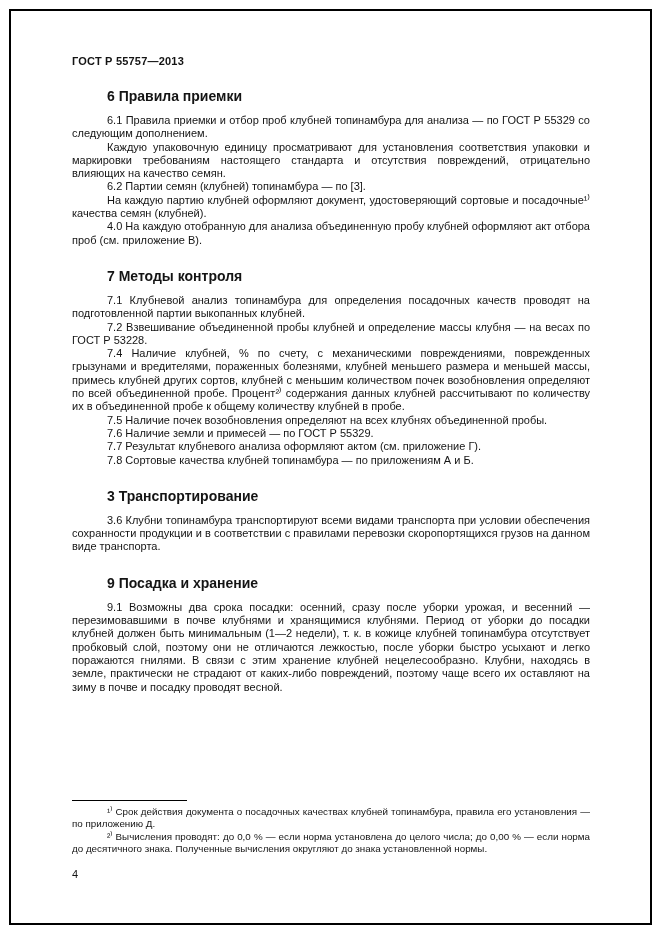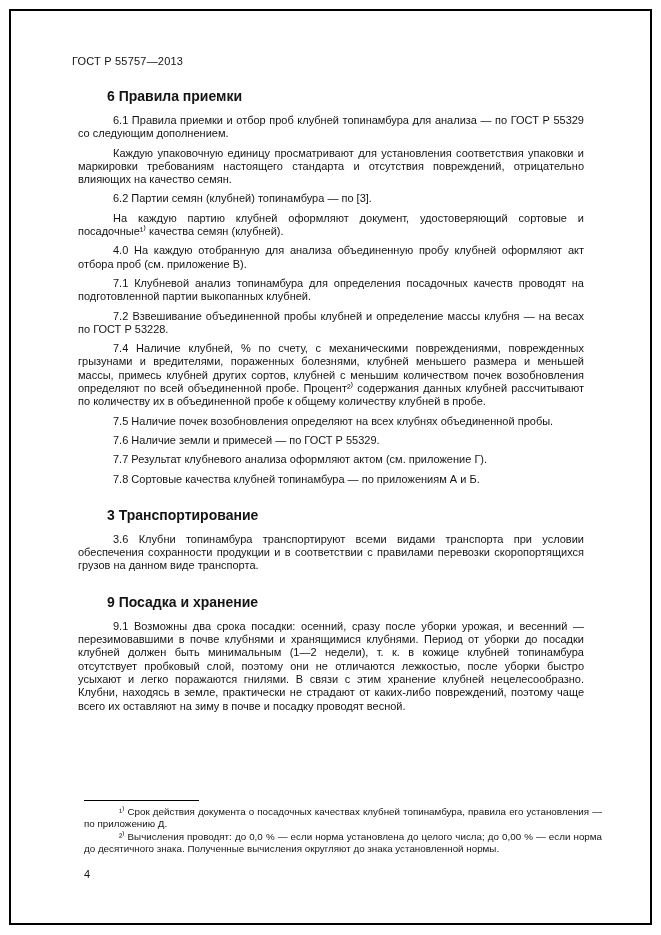--- a/index.html
+++ b/index.html
@@ -24,41 +24,41 @@
     border: 2px solid #000;
     pointer-events: none;
   }
   .content {
     position: absolute;
     left: 72px;
     top: 55px;
     width: 518px;
   }
   .doc-header {
-    font-weight: normal;
+    font-weight: bold;
     font-size: 11px;
     letter-spacing: 0.2px;
     margin: 0 0 2px 0;
   }
   .sec-title {
     font-weight: bold;
     font-size: 14px;
     margin: 21px 0 10px 0;
     padding-left: 35px;
   }
   p.body-p {
-    margin: 6px;
+    margin: 0;
     font-size: 11px;
     line-height: 13.3px;
     text-align: justify;
     text-indent: 35px;
   }
   .footer-block {
     position: absolute;
-    left: 84px;
+    left: 72px;
     top: 800px;
     width: 518px;
   }
   .footnote-rule {
     width: 115px;
     height: 0;
     border-top: 1px solid #000;
     margin: 0 0 5px 0;
   }
   p.fn {
@@ -82,20 +82,21 @@
 
   <div class="doc-header">ГОСТ Р 55757—2013</div>
 
   <div class="sec-title">6 Правила приемки</div>
   <p class="body-p">6.1 Правила приемки и отбор проб клубней топинамбура для анализа — по ГОСТ Р 55329 со следующим дополнением.</p>
   <p class="body-p">Каждую упаковочную единицу просматривают для установления соответствия упаковки и маркировки требованиям настоящего стандарта и отсутствия повреждений, отрицательно влияющих на качество семян.</p>
   <p class="body-p">6.2 Партии семян (клубней) топинамбура — по [3].</p>
   <p class="body-p">На каждую партию клубней оформляют документ, удостоверяющий сортовые и посадочные¹⁾ качества семян (клубней).</p>
   <p class="body-p">4.0 На каждую отобранную для анализа объединенную пробу клубней оформляют акт отбора проб (см. приложение В).</p>
 
+  <div class="sec-title">7 Методы контроля</div>
   <p class="body-p">7.1 Клубневой анализ топинамбура для определения посадочных качеств проводят на подготовленной партии выкопанных клубней.</p>
   <p class="body-p">7.2 Взвешивание объединенной пробы клубней и определение массы клубня — на весах по ГОСТ Р 53228.</p>
   <p class="body-p">7.4 Наличие клубней, % по счету, с механическими повреждениями, поврежденных грызунами и вредителями, пораженных болезнями, клубней меньшего размера и меньшей массы, примесь клубней других сортов, клубней с меньшим количеством почек возобновления определяют по всей объединенной пробе. Процент²⁾ содержания данных клубней рассчитывают по количеству их в объединенной пробе к общему количеству клубней в пробе.</p>
   <p class="body-p">7.5 Наличие почек возобновления определяют на всех клубнях объединенной пробы.</p>
   <p class="body-p">7.6 Наличие земли и примесей — по ГОСТ Р 55329.</p>
   <p class="body-p">7.7 Результат клубневого анализа оформляют актом (см. приложение Г).</p>
   <p class="body-p">7.8 Сортовые качества клубней топинамбура — по приложениям А и Б.</p>
 
   <div class="sec-title">3 Транспортирование</div>
   <p class="body-p">3.6 Клубни топинамбура транспортируют всеми видами транспорта при условии обеспечения сохранности продукции и в соответствии с правилами перевозки скоропортящихся грузов на данном виде транспорта.</p>

